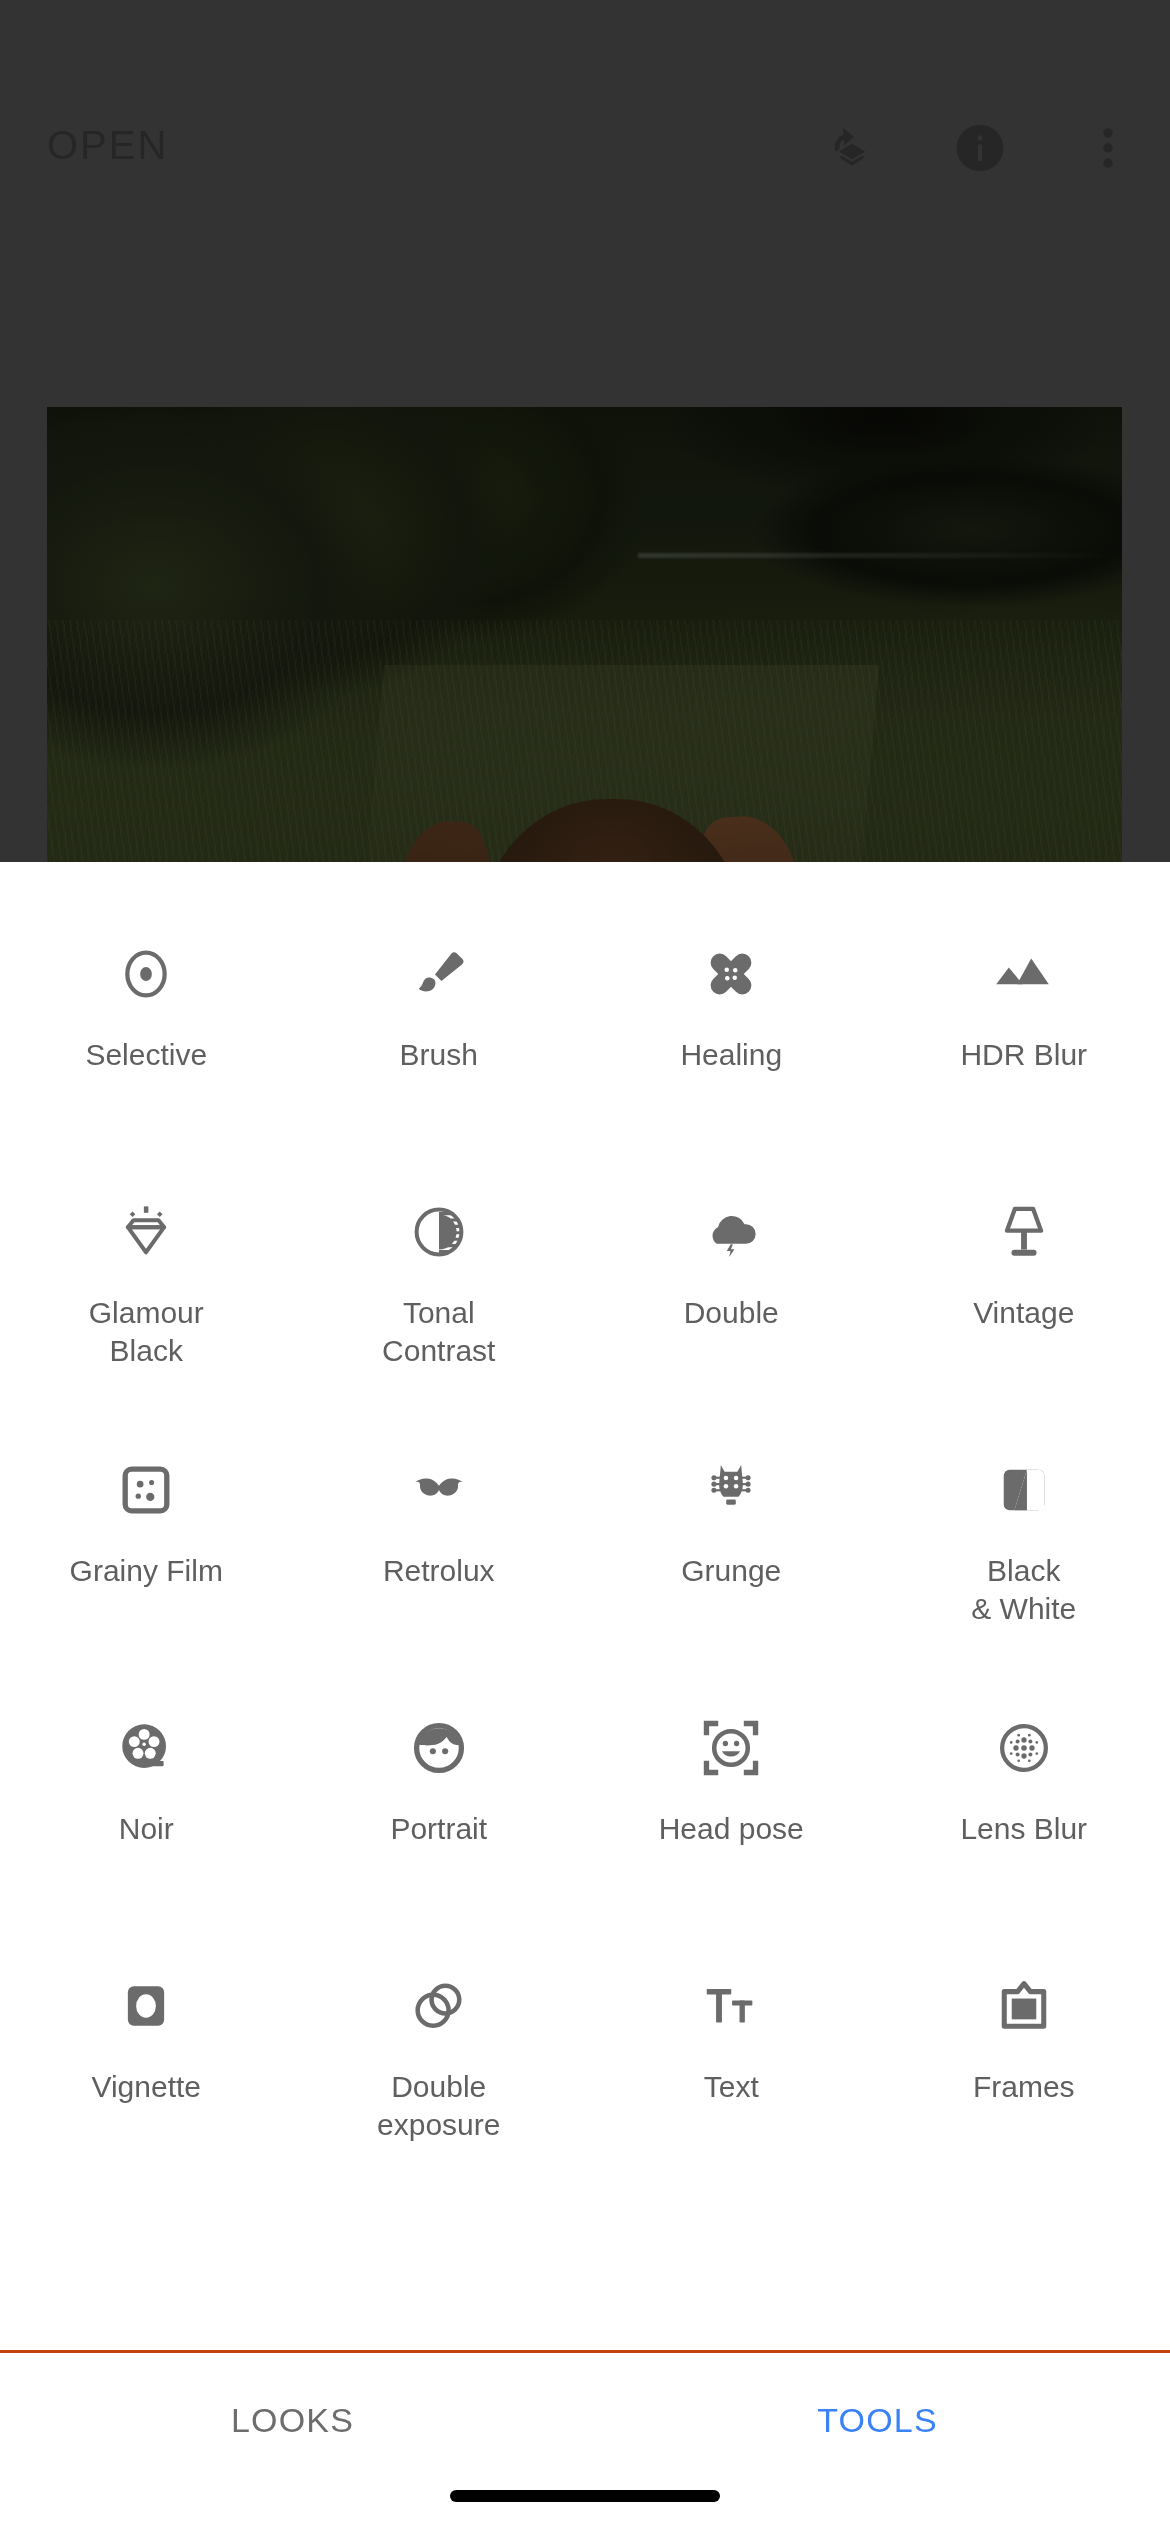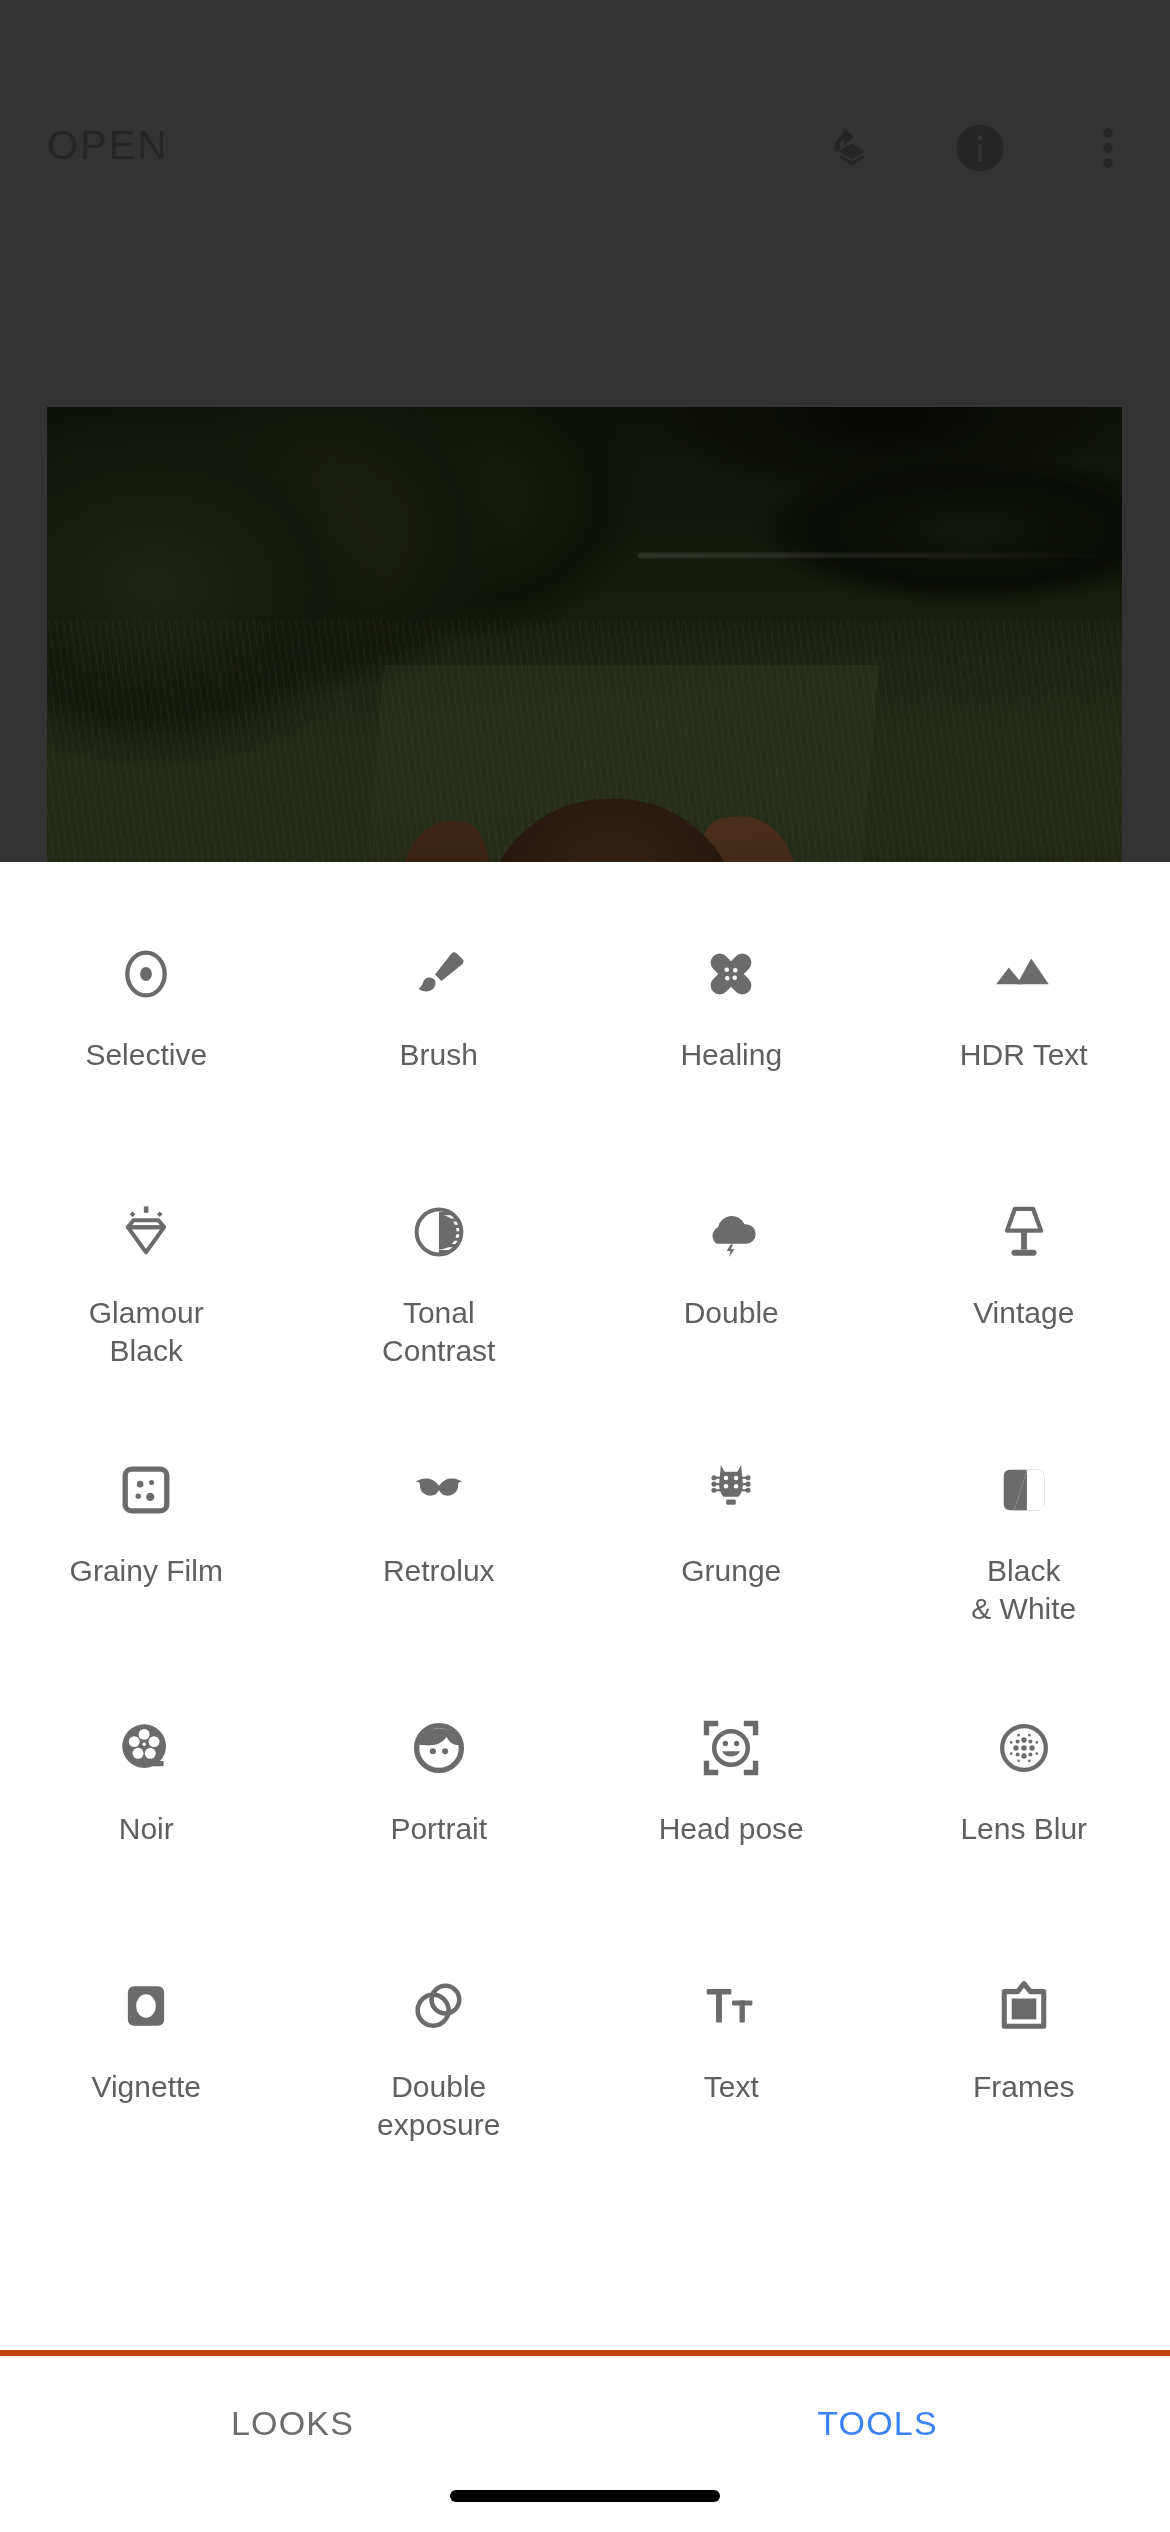--- a/index.html
+++ b/index.html
@@ -131,21 +131,21 @@
     font-size:30px; line-height:38px;
     color:#5f5f5f; text-align:center;
     font-weight:400; max-width:240px;
     font-family:"Liberation Sans", sans-serif;
     white-space:pre-line;
   }
 
   
   .tabbar {
     position:absolute; left:0; bottom:0; width:1170px; height:182px;
-    border-top:6px solid #c2410c;
+    border-top:3px solid #c2410c;
     display:flex; align-items:flex-start;
     background:#ffffff;
   }
   .tab {
     flex:1; display:flex; align-items:flex-start; justify-content:center;
     padding-top:48px;
     font-size:34px; letter-spacing:1.2px;
     color:#6d6d6d; font-weight:400;
     font-family:"Liberation Sans", sans-serif;
     cursor:pointer;
@@ -249,21 +249,21 @@
         <span class="tool-label">Healing</span>
       </div>
 
       <div class="tool">
         <span class="tool-icon">
           <svg width="64" height="64" viewBox="0 0 24 24" fill="currentColor">
             <path d="M14.7 6.2l6.6 9.6H9.4z"></path>
             <path d="M6.3 9.6l5.2 6.2H1.6z"></path>
           </svg>
         </span>
-        <span class="tool-label">HDR Text</span>
+        <span class="tool-label">HDR Blur</span>
       </div>
 
       <div class="tool">
         <span class="tool-icon">
           <svg width="64" height="64" viewBox="0 0 24 24" fill="none" stroke="currentColor" stroke-width="1.5" stroke-linejoin="round">
             <path d="M5.2 10.2h13.6L12 19.6z"></path>
             <path d="M7.3 7.6h9.4l2.1 2.6H5.2z"></path>
             <rect x="11.2" y="2.4" width="1.7" height="2.4" fill="currentColor" stroke="none"></rect>
             <rect x="6.2" y="4.6" width="1.5" height="1.5" fill="currentColor" stroke="none" transform="rotate(-45 6.95 5.35)"></rect>
             <rect x="16.4" y="4.6" width="1.5" height="1.5" fill="currentColor" stroke="none" transform="rotate(45 17.15 5.35)"></rect>

